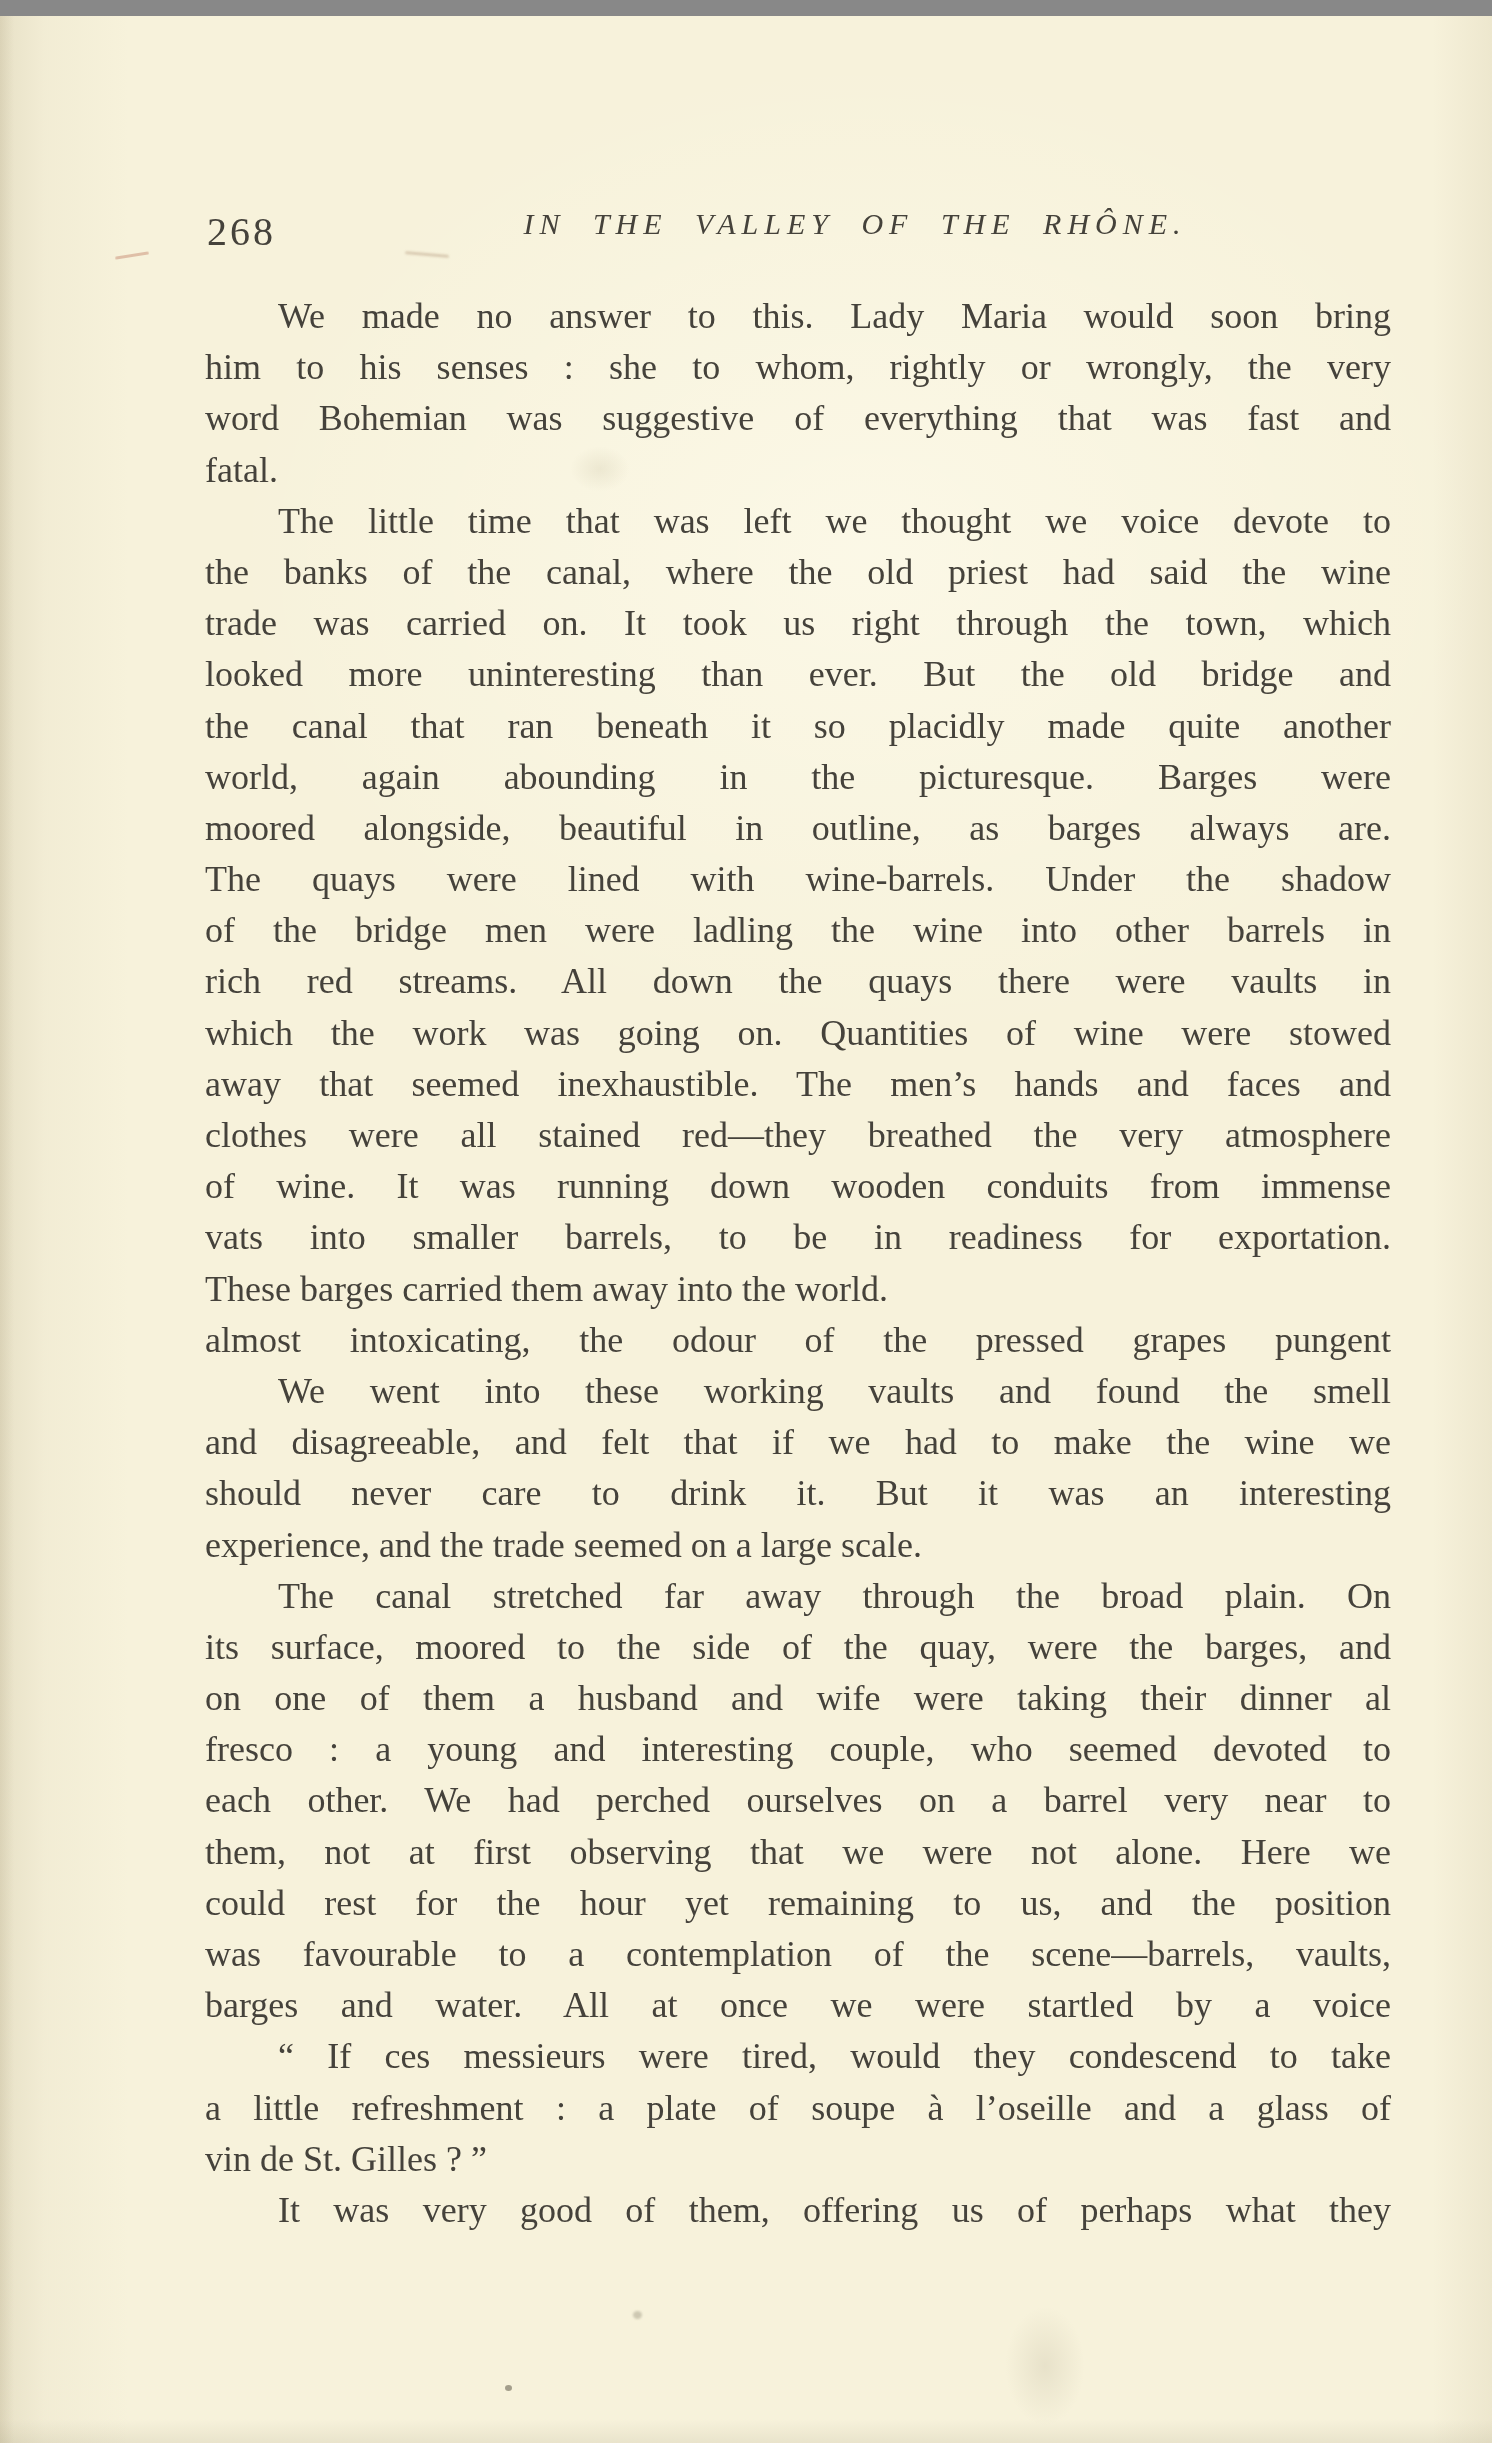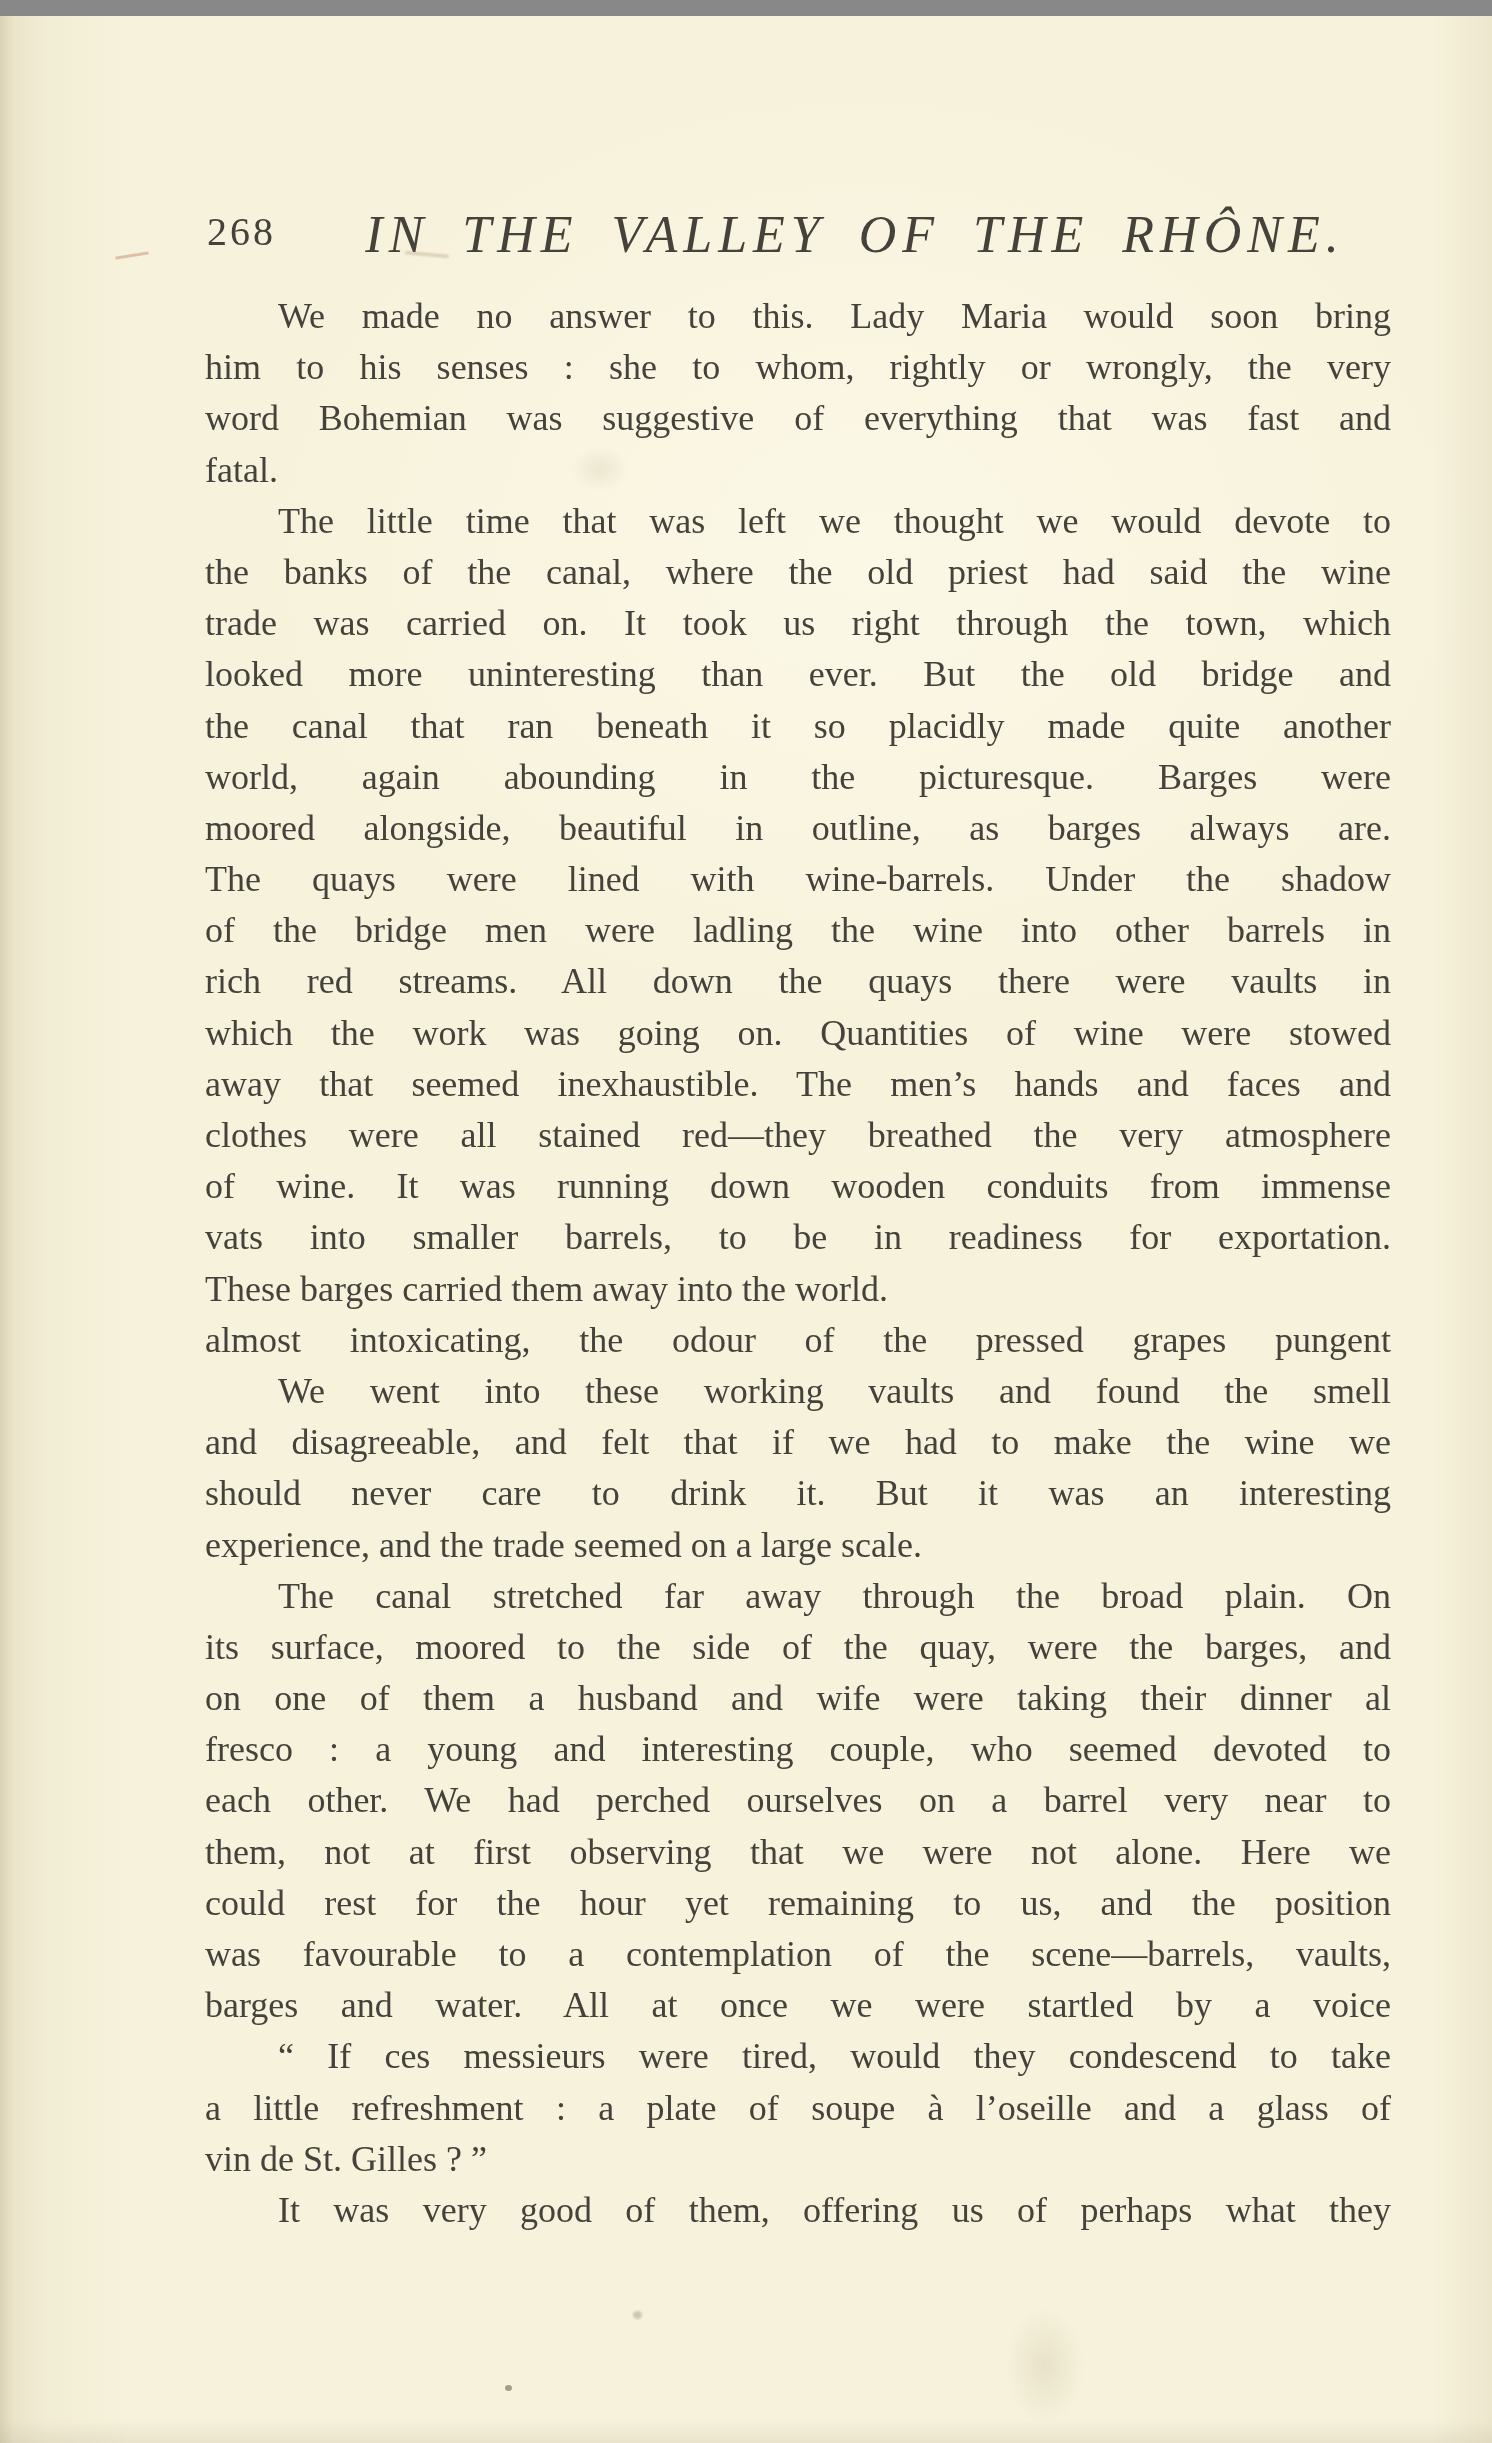--- a/index.html
+++ b/index.html
@@ -22,21 +22,21 @@
     font-size:42px; line-height:1;
   }
   .page-number{
     position:absolute; left:2px; top:3px;
     font-size:40px; letter-spacing:3px;
   }
   .running-title{
     position:absolute; left:650px; top:0; transform:translateX(-50%);
     white-space:nowrap;
     font-style:italic;
-    font-size:52px;
+    font-size:30px;
     letter-spacing:6px;
     word-spacing:14px;
   }
   .text-block{
     position:absolute; left:205px; top:275px; width:1186px;
     font-size:36px; line-height:51.2px;
   }
   .para{margin:0;}
   .line{
     text-align:justify;
@@ -96,21 +96,21 @@
   </div>
 
   <div class="text-block">
       <div class="para">
         <div class="line first">We made no answer to this. Lady Maria would soon bring</div>
         <div class="line">him to his senses : she to whom, rightly or wrongly, the very</div>
         <div class="line">word Bohemian was suggestive of everything that was fast and</div>
         <div class="line last">fatal.</div>
       </div>
       <div class="para">
-        <div class="line first">The little time that was left we thought we would devote to</div>
+        <div class="line first">The little time that was left we thought we voice devote to</div>
         <div class="line">the banks of the canal, where the old priest had said the wine</div>
         <div class="line">trade was carried on. It took us right through the town, which</div>
         <div class="line">looked more uninteresting than ever. But the old bridge and</div>
         <div class="line">the canal that ran beneath it so placidly made quite another</div>
         <div class="line">world, again abounding in the picturesque. Barges were</div>
         <div class="line">moored alongside, beautiful in outline, as barges always are.</div>
         <div class="line">The quays were lined with wine-barrels. Under the shadow</div>
         <div class="line">of the bridge men were ladling the wine into other barrels in</div>
         <div class="line">rich red streams. All down the quays there were vaults in</div>
         <div class="line">which the work was going on. Quantities of wine were stowed</div>

